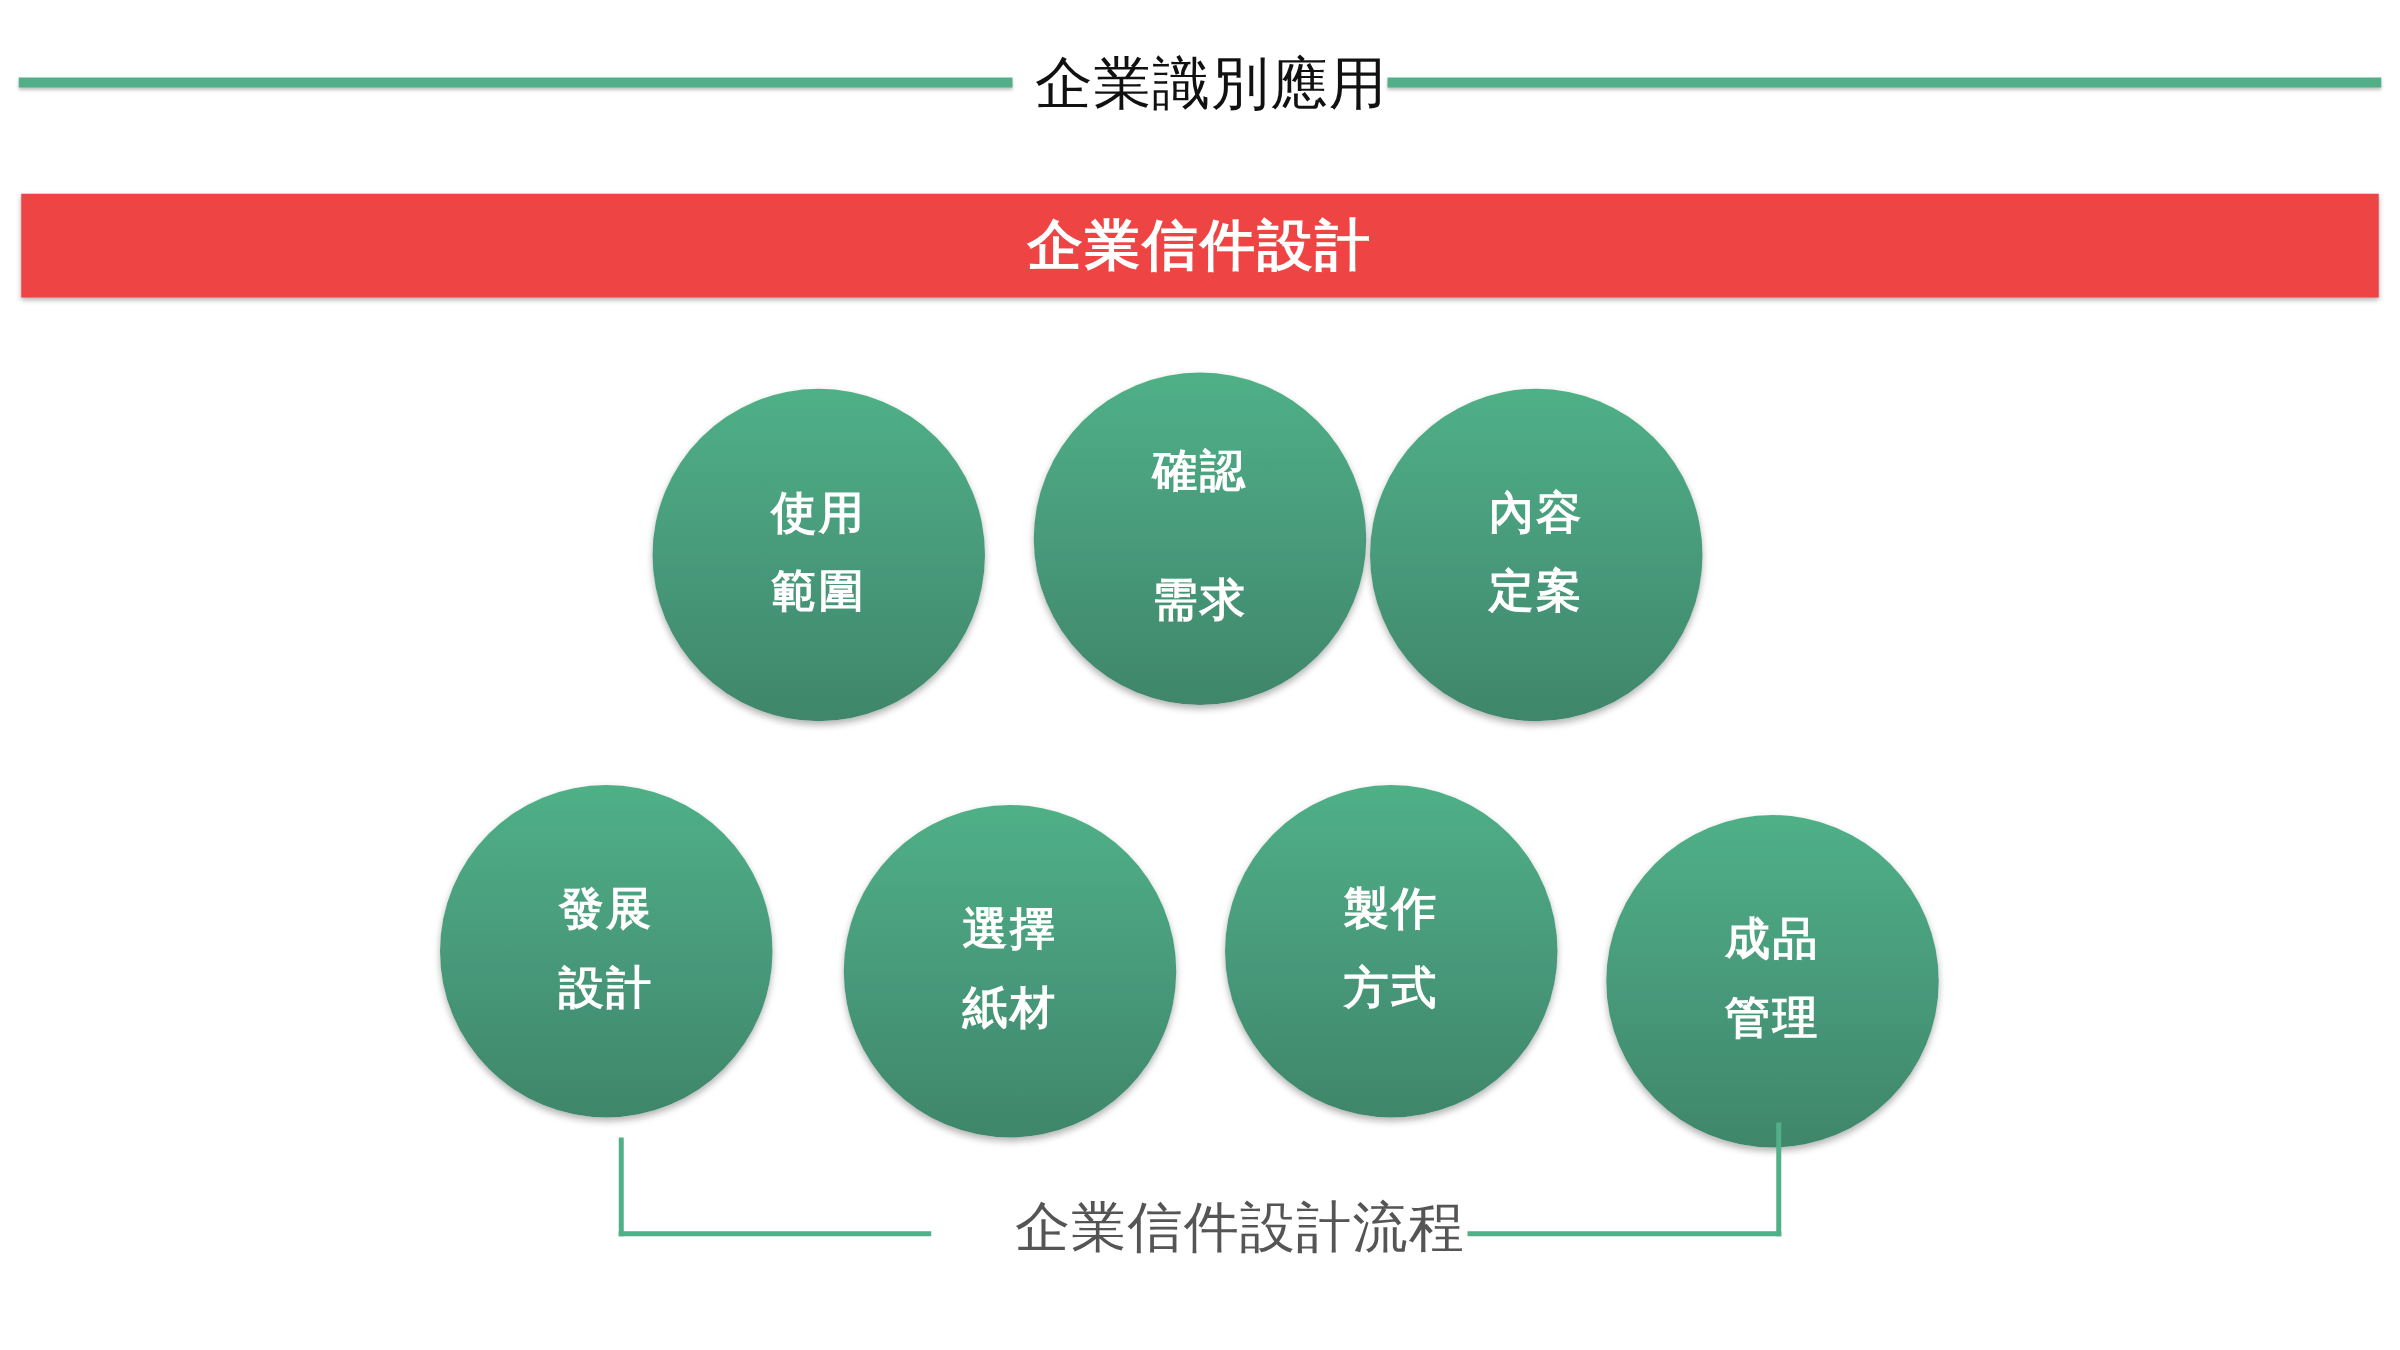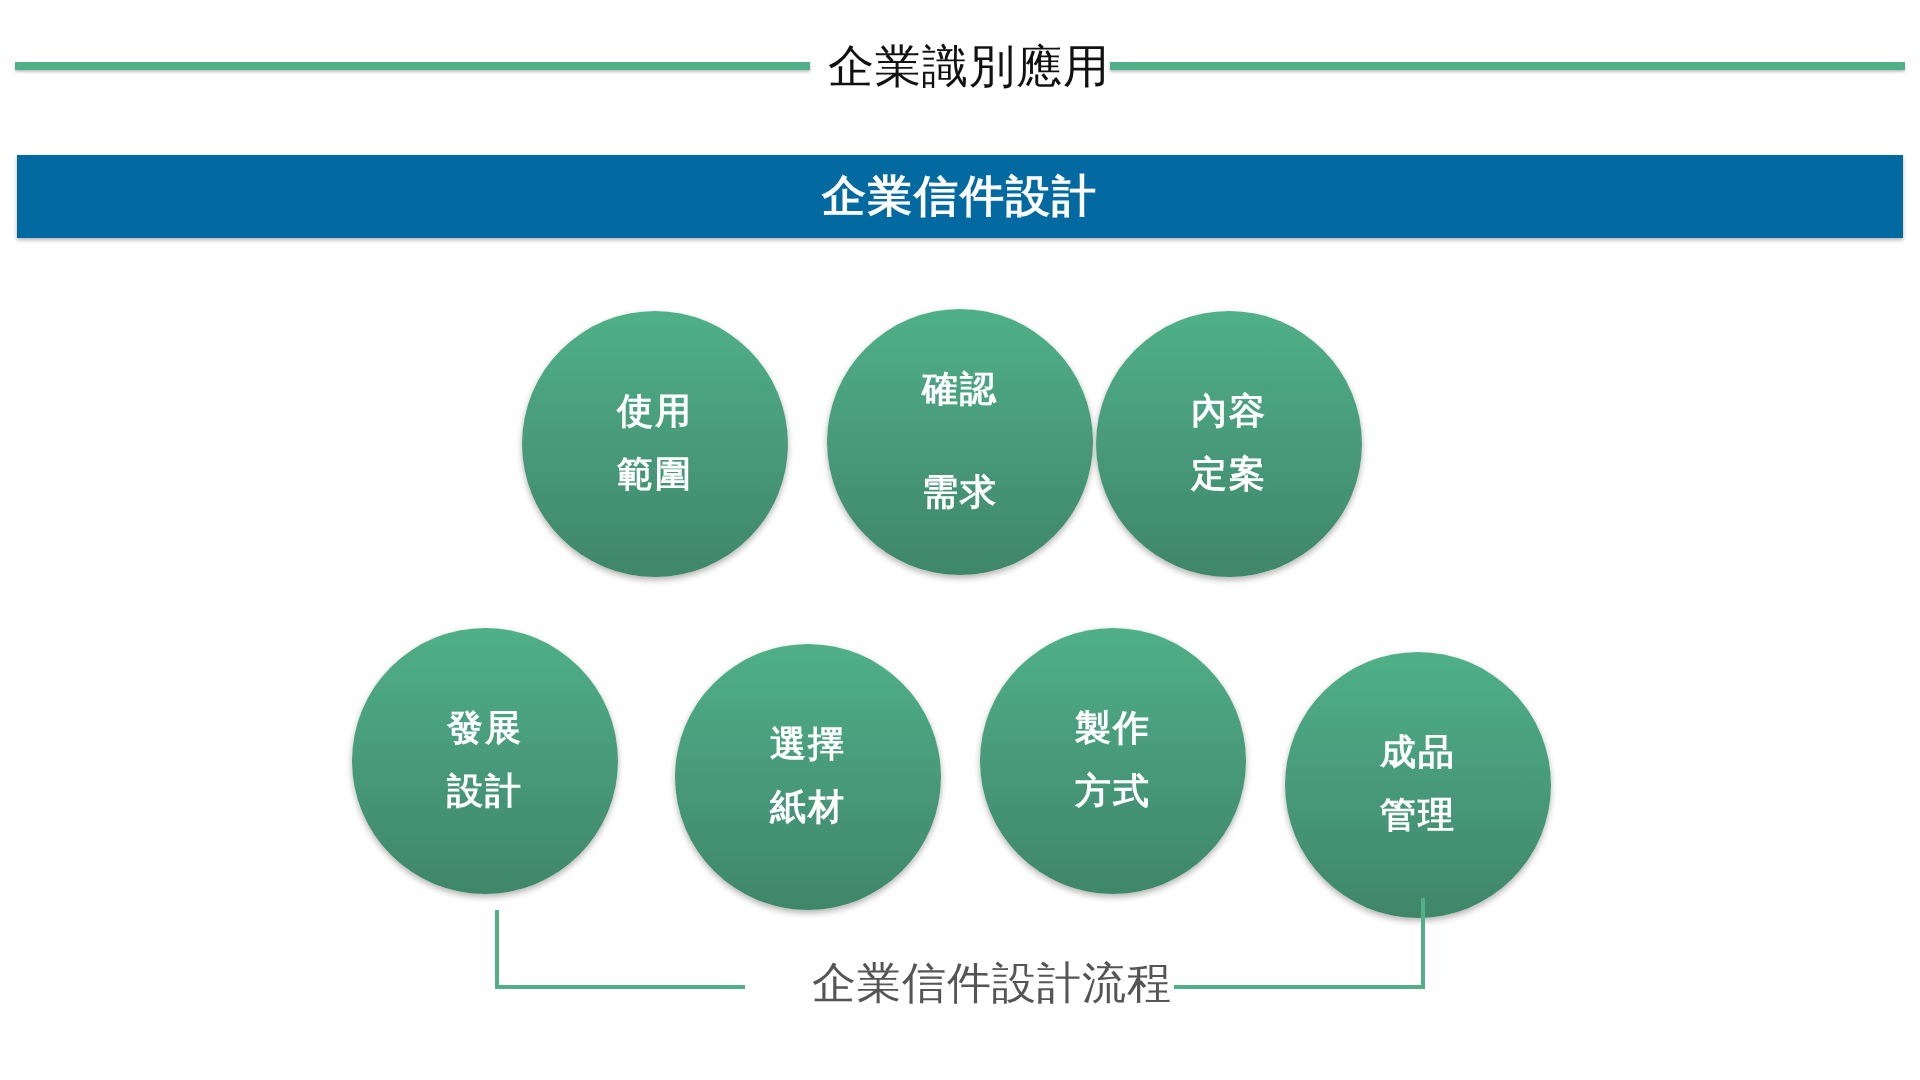--- a/index.html
+++ b/index.html
@@ -12,21 +12,21 @@
       position: absolute; height: 8px; background: #52B088;
       box-shadow: 0 2px 3px rgba(0,0,0,0.25);
     }
     .page-title {
       position: absolute; left: 810px; width: 300px; top: 38px; height: 56px;
       text-align: right; font-size: 46px; line-height: 56px; color: #111;
       letter-spacing: 1px;
     }
     .banner {
       position: absolute; left: 17px; top: 155px; width: 1886px; height: 83px;
-      background: #0369a1;
+      background: #ef4444;
       box-shadow: 0 2px 4px rgba(0,0,0,0.3);
       display: flex; align-items: center; justify-content: center;
     }
     .banner-title {
       color: #fff; font-size: 44px; font-weight: bold; letter-spacing: 2px;
     }
     .step {
       position: absolute; width: 266px; height: 266px; border-radius: 50%;
       background: linear-gradient(180deg, #4FB087 0%, #47987A 55%, #3F866A 100%);
       box-shadow: 0 3px 6px rgba(0,0,0,0.3);
@@ -52,21 +52,21 @@
 <div class="rule" style="left:1110px; top:62px; width:795px;"></div>
 
 <div class="banner">
   <span class="banner-title">企業信件設計</span>
 </div>
 
 <div class="step" style="left:522px; top:311px;">
   <span class="step-line">使用</span>
   <span class="step-line">範圍</span>
 </div>
-<div class="step" style="left:827px; top:309px;gap:40px;">
+<div class="step" style="left:827px; top:298px;gap:40px;">
   <span class="step-line">確認</span>
   <span class="step-line">需求</span>
 </div>
 <div class="step" style="left:1096px; top:311px;">
   <span class="step-line">內容</span>
   <span class="step-line">定案</span>
 </div>
 
 <div class="step" style="left:352px; top:628px;">
   <span class="step-line">發展</span>

